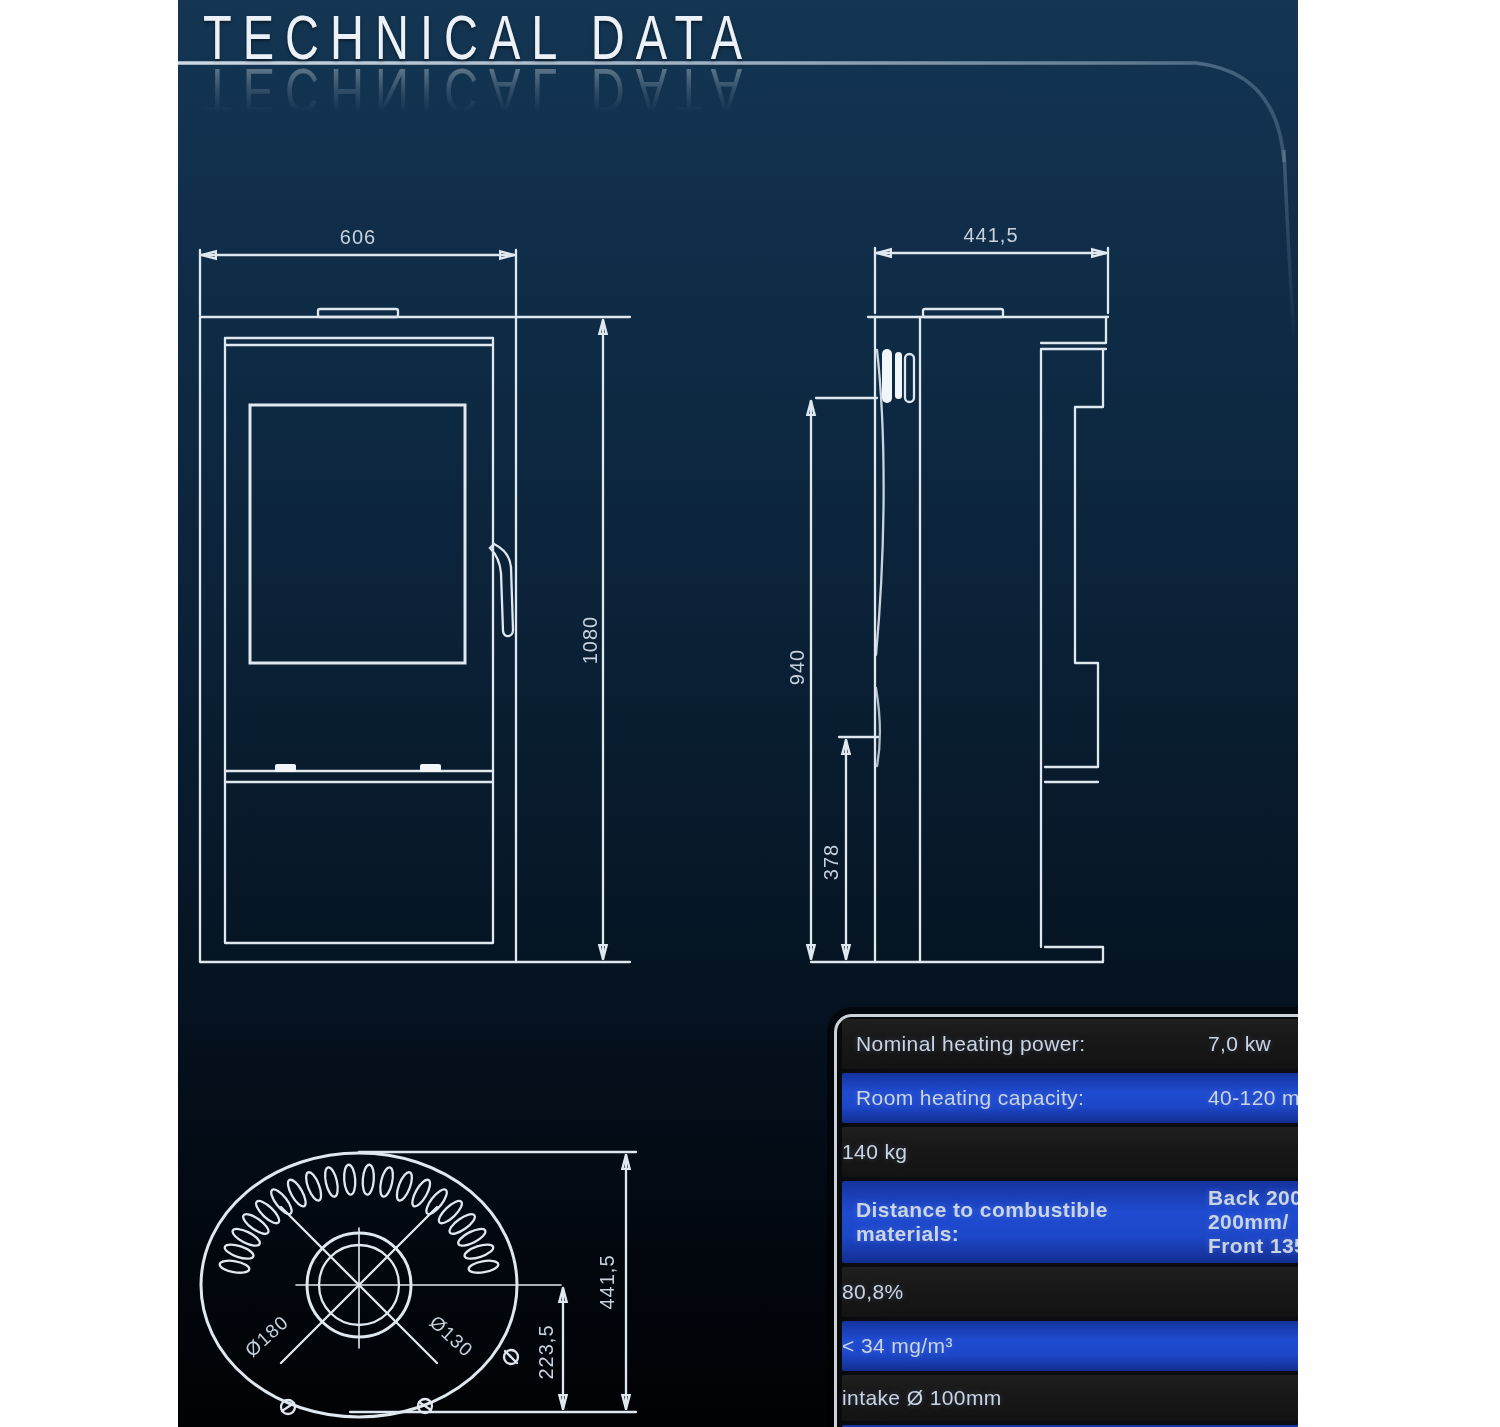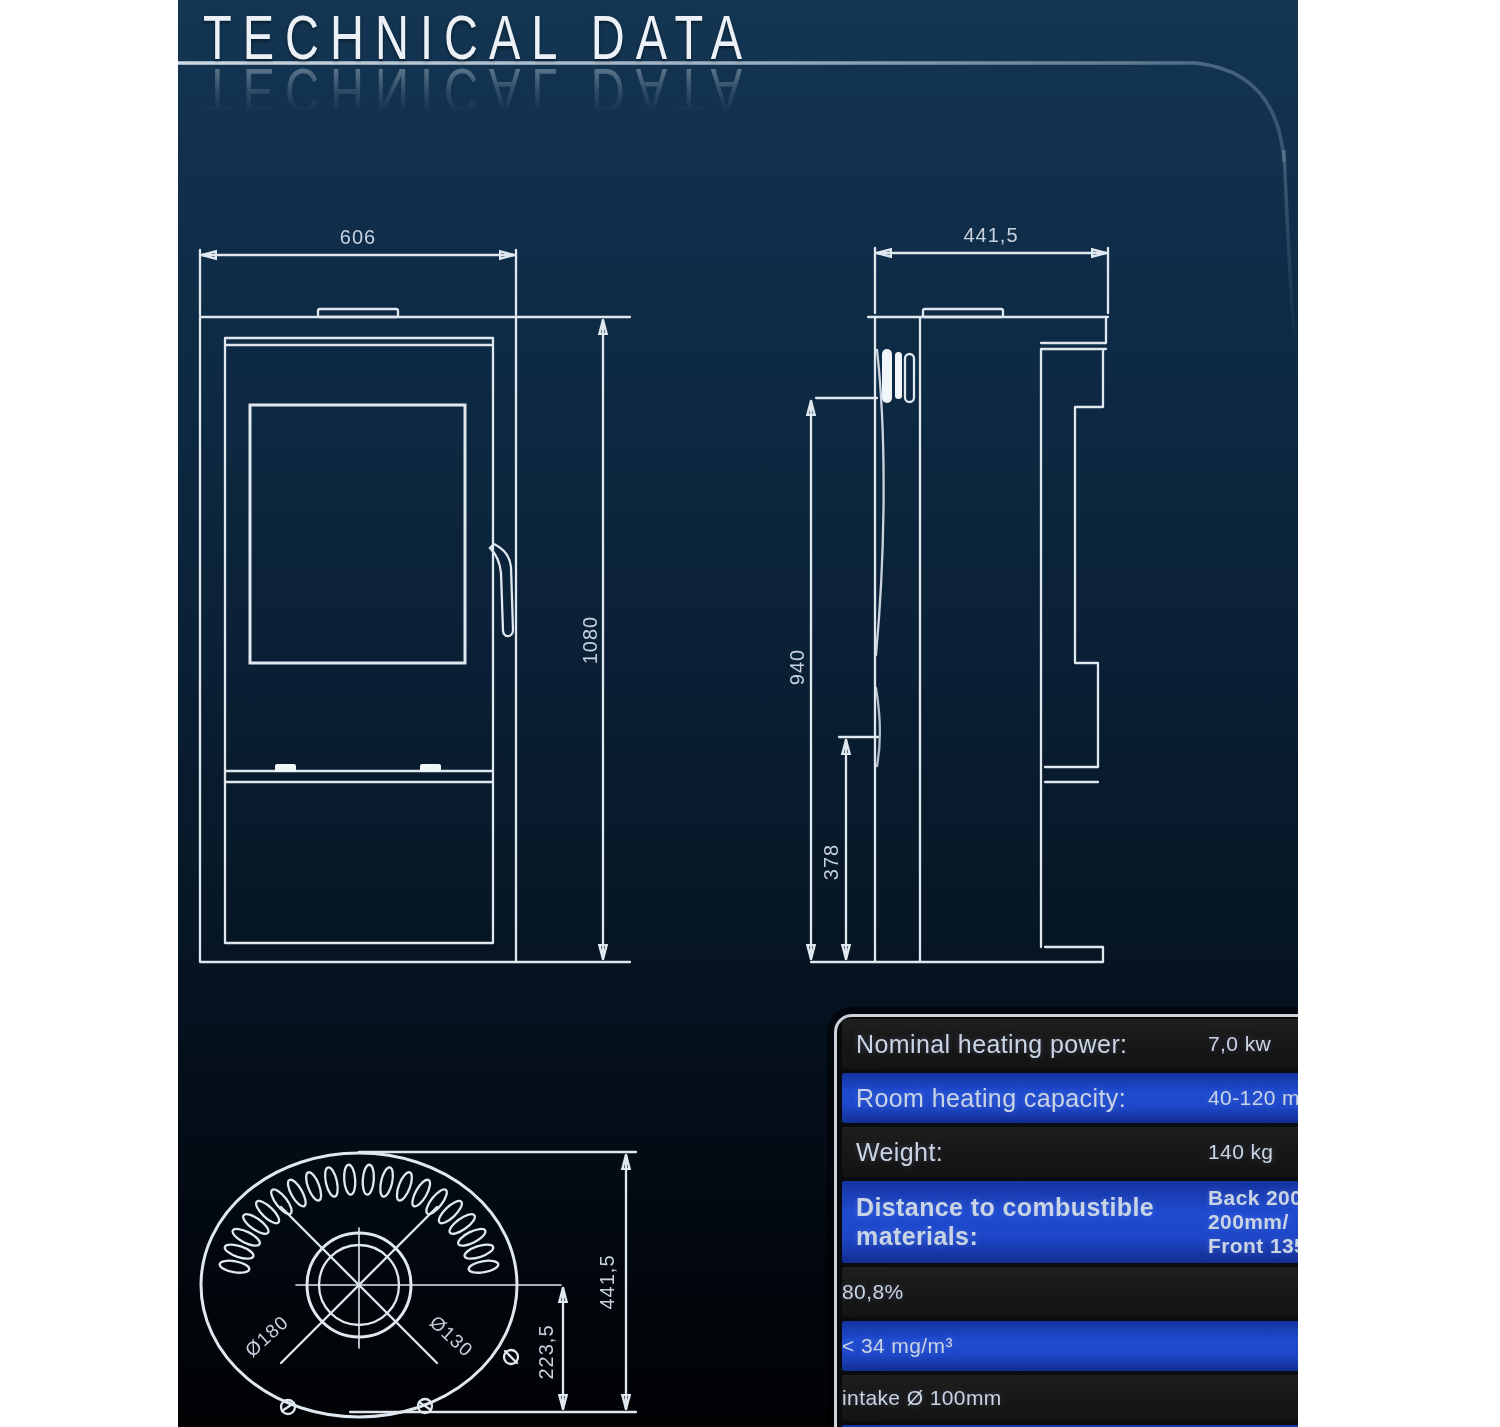--- a/index.html
+++ b/index.html
@@ -29,21 +29,21 @@
     letter-spacing:1px;stroke:none;}
   .drawing .dia{font-size:19px;}
   .spec-table{position:absolute;left:656px;top:1014px;width:650px;height:460px;
     box-sizing:border-box;border:3px solid #ccd2d9;border-radius:18px;background:#0c0d10;
     padding:2px 5px;display:flex;flex-direction:column;gap:4px;overflow:hidden;
     box-shadow:0 0 0 7px rgba(0,0,0,.55), inset 0 0 40px rgba(0,0,0,.45);}
   .spec-row{display:flex;align-items:center;flex:none;border-radius:2px;}
   .spec-row.dark{background:linear-gradient(180deg,#1f1f1f 0%,#181818 40%,#131313 100%);}
   .spec-row.blue{background:linear-gradient(180deg,#15339f 0%,#1f4bd0 38%,#1d47c8 68%,#122d90 100%);}
   .h50{height:50px;} .h82{height:82px;font-weight:bold;} .h46{height:46px;} .h26{height:26px;}
-  .spec-label{width:352px;padding-left:14px;font-size:25px;color:#c9d4e4;letter-spacing:.4px;
+  .spec-label{width:352px;padding-left:14px;font-size:21px;color:#c9d4e4;letter-spacing:.4px;
     text-shadow:0 0 6px rgba(170,195,255,.25);}
   .spec-value{flex:1;font-size:21px;color:#c9d4e4;letter-spacing:.4px;white-space:pre-line;
     padding-right:6px;text-shadow:0 0 6px rgba(170,195,255,.25);}
 </style>
 </head>
 <body>
 
 <div class="panel">
 
   <svg class="decor" width="1120" height="1427" viewBox="0 0 1120 1427">
@@ -177,21 +177,20 @@
   <div class="spec-table">
     <div class="spec-row dark h50">
       <div class="spec-label">Nominal heating power:</div>
       <div class="spec-value">7,0 kw</div>
     </div>
     <div class="spec-row blue h50">
       <div class="spec-label">Room heating capacity:</div>
       <div class="spec-value">40-120 m²</div>
     </div>
     <div class="spec-row dark h50">
-      <div class="spec-label">Weight:</div>
       <div class="spec-value">140 kg</div>
     </div>
     <div class="spec-row blue h82">
       <div class="spec-label">Distance to combustible materials:</div>
       <div class="spec-value">Back 200mm/Side 200mm/
 Front 1350mm</div>
     </div>
     <div class="spec-row dark h50">
       <div class="spec-value">80,8%</div>
     </div>

